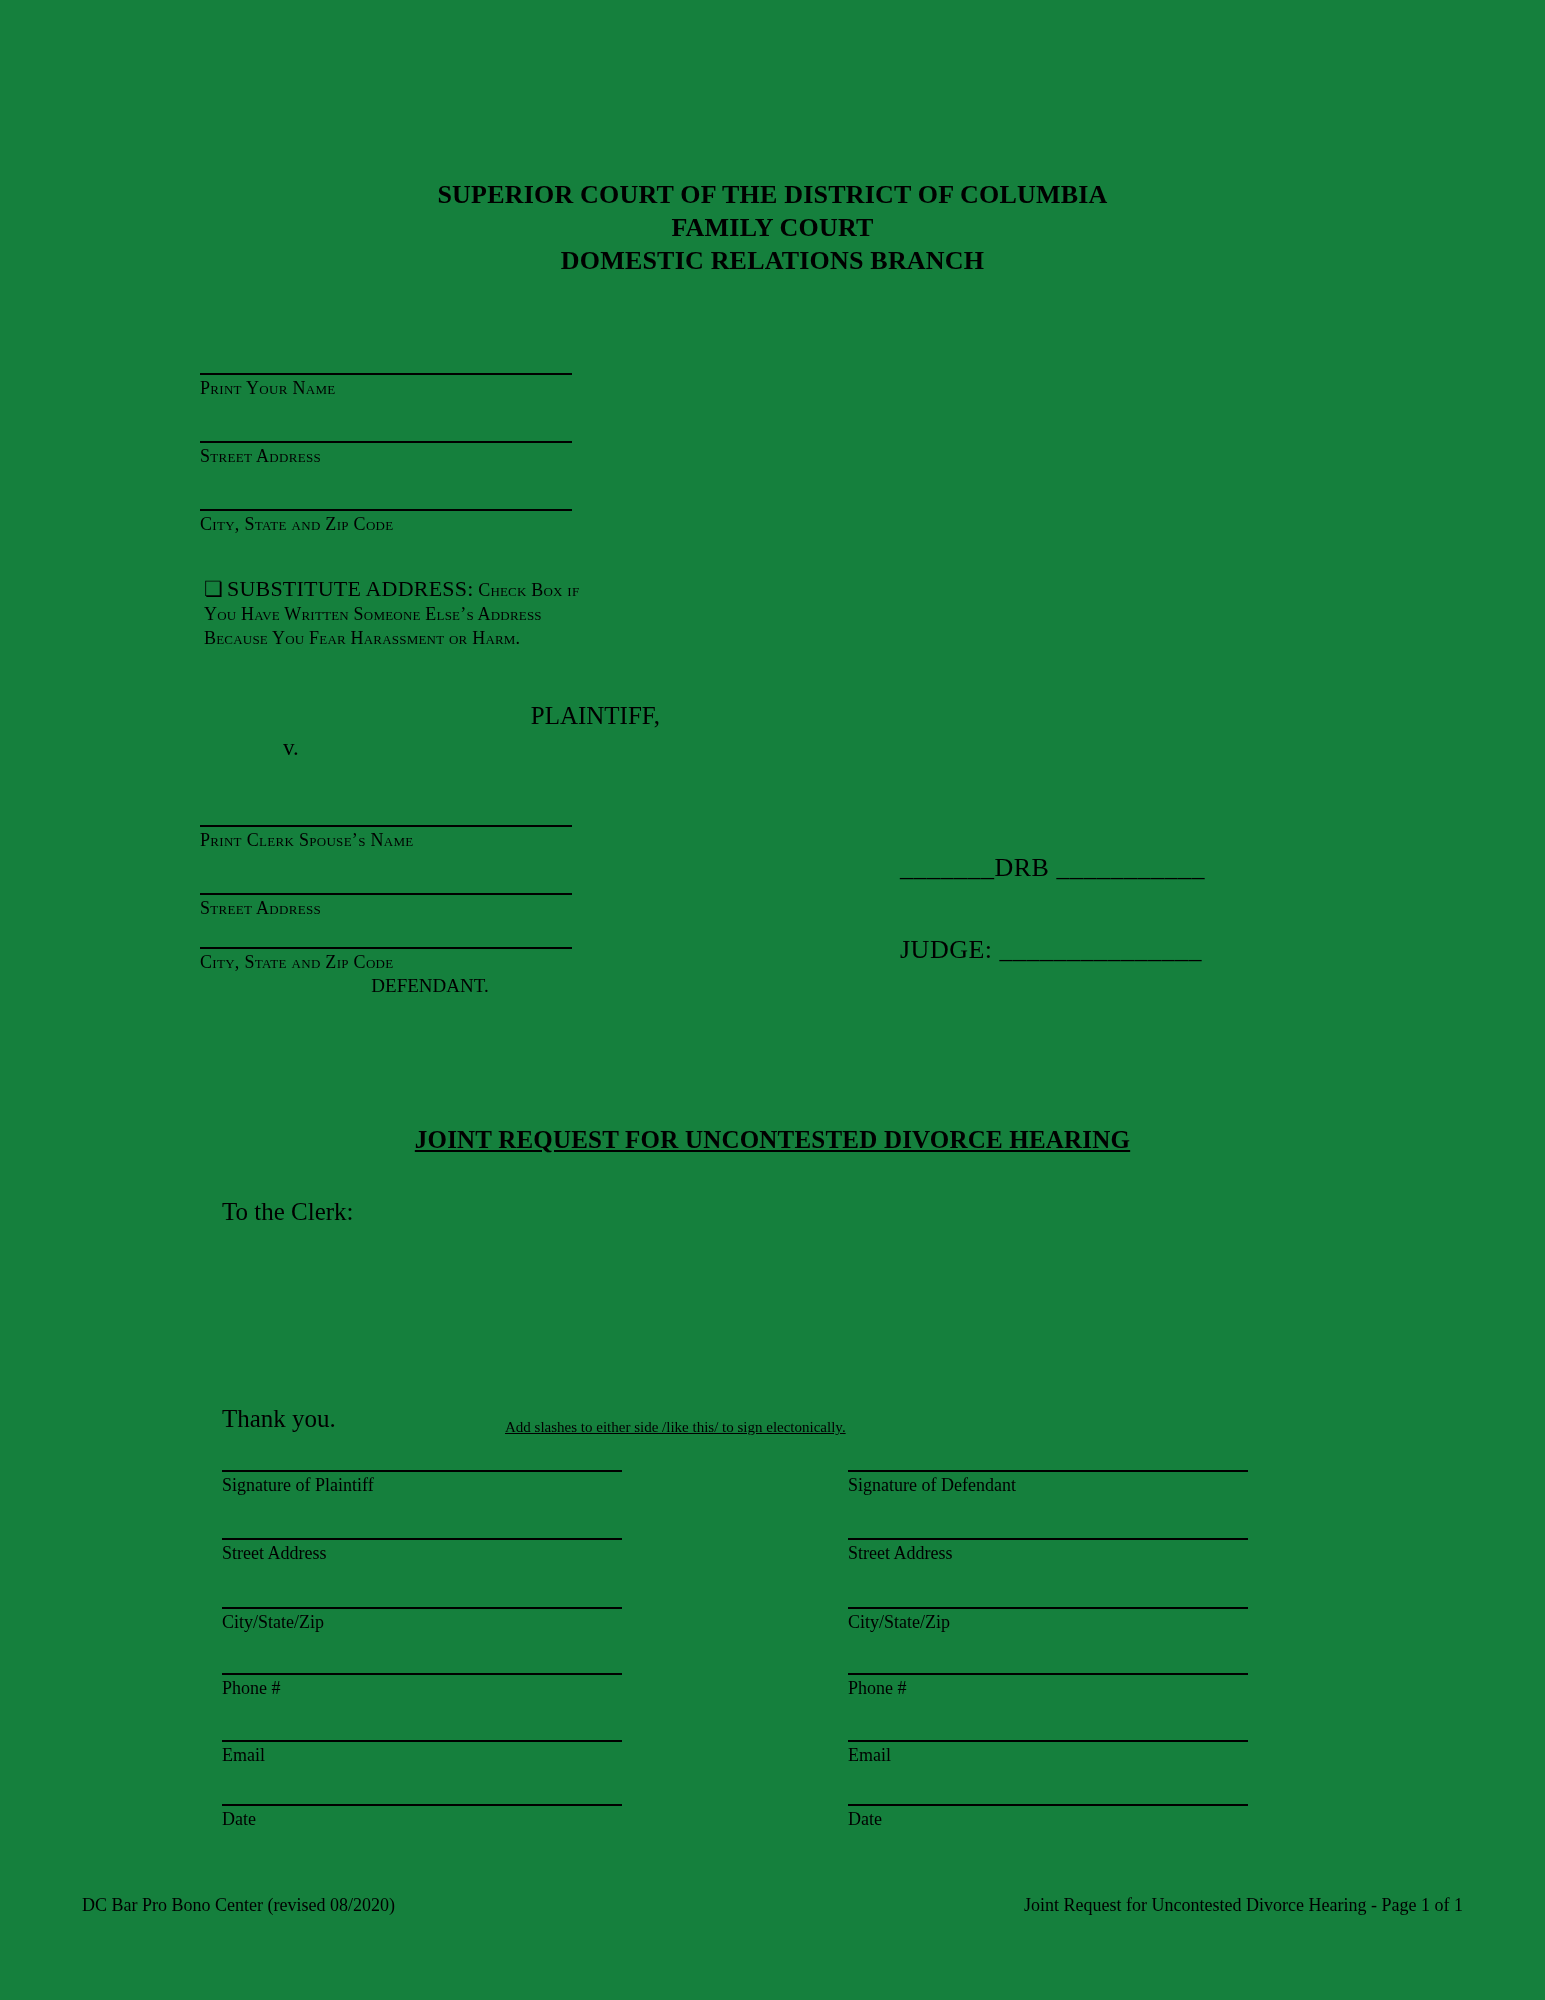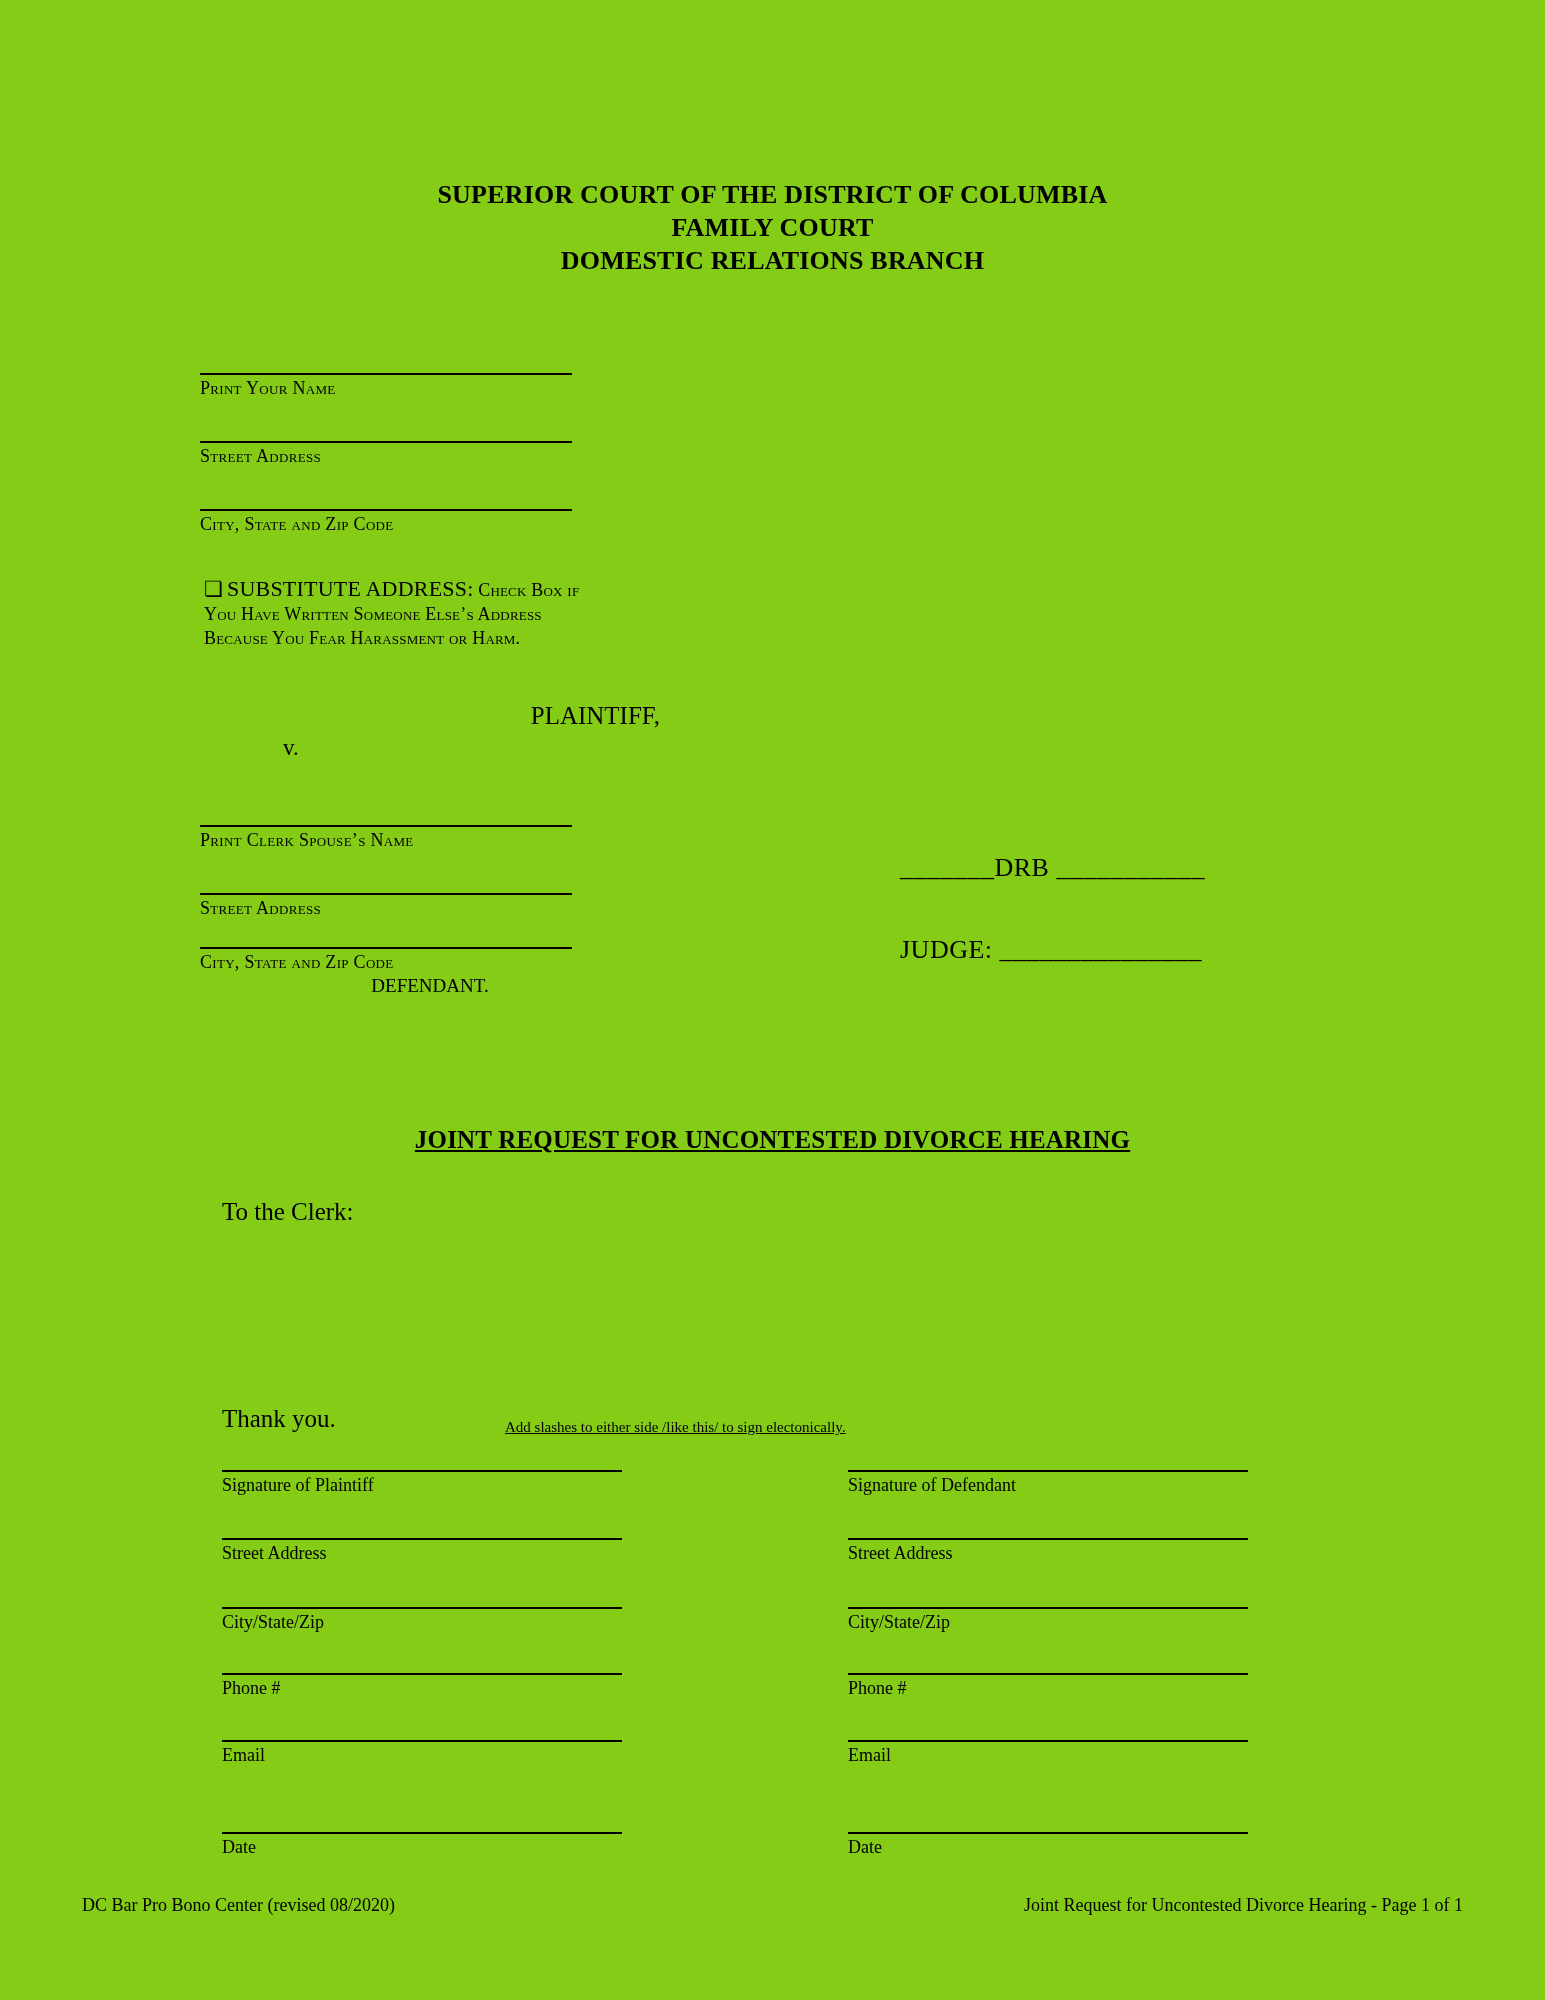--- a/index.html
+++ b/index.html
@@ -8,21 +8,21 @@
     background: #ffffff;
   }
   body {
     font-family: "Liberation Serif", "DejaVu Serif", serif;
     color: #000000;
   }
   .page {
     position: relative;
     width: 1545px;
     height: 2000px;
-    background: #84cc16;
+    background: #15803d;
     overflow: hidden;
   }
 
   
   .court-header {
     position: absolute;
     top: 178px;
     left: 0;
     width: 1545px;
     text-align: center;
@@ -197,21 +197,21 @@
     font-size: 18px;
     line-height: 22px;
     padding-top: 2px;
     white-space: nowrap;
   }
   .sr-0 { top: 0px; }
   .sr-1 { top: 68px; }
   .sr-2 { top: 137px; }
   .sr-3 { top: 203px; }
   .sr-4 { top: 270px; }
-  .sr-5 { top: 334px; margin-top: 28px; }
+  .sr-5 { top: 334px; }
 
   
   .footer {
     position: absolute;
     left: 82px;
     right: 82px;
     top: 1895px;
     font-size: 18px;
     display: flex;
     justify-content: space-between;

